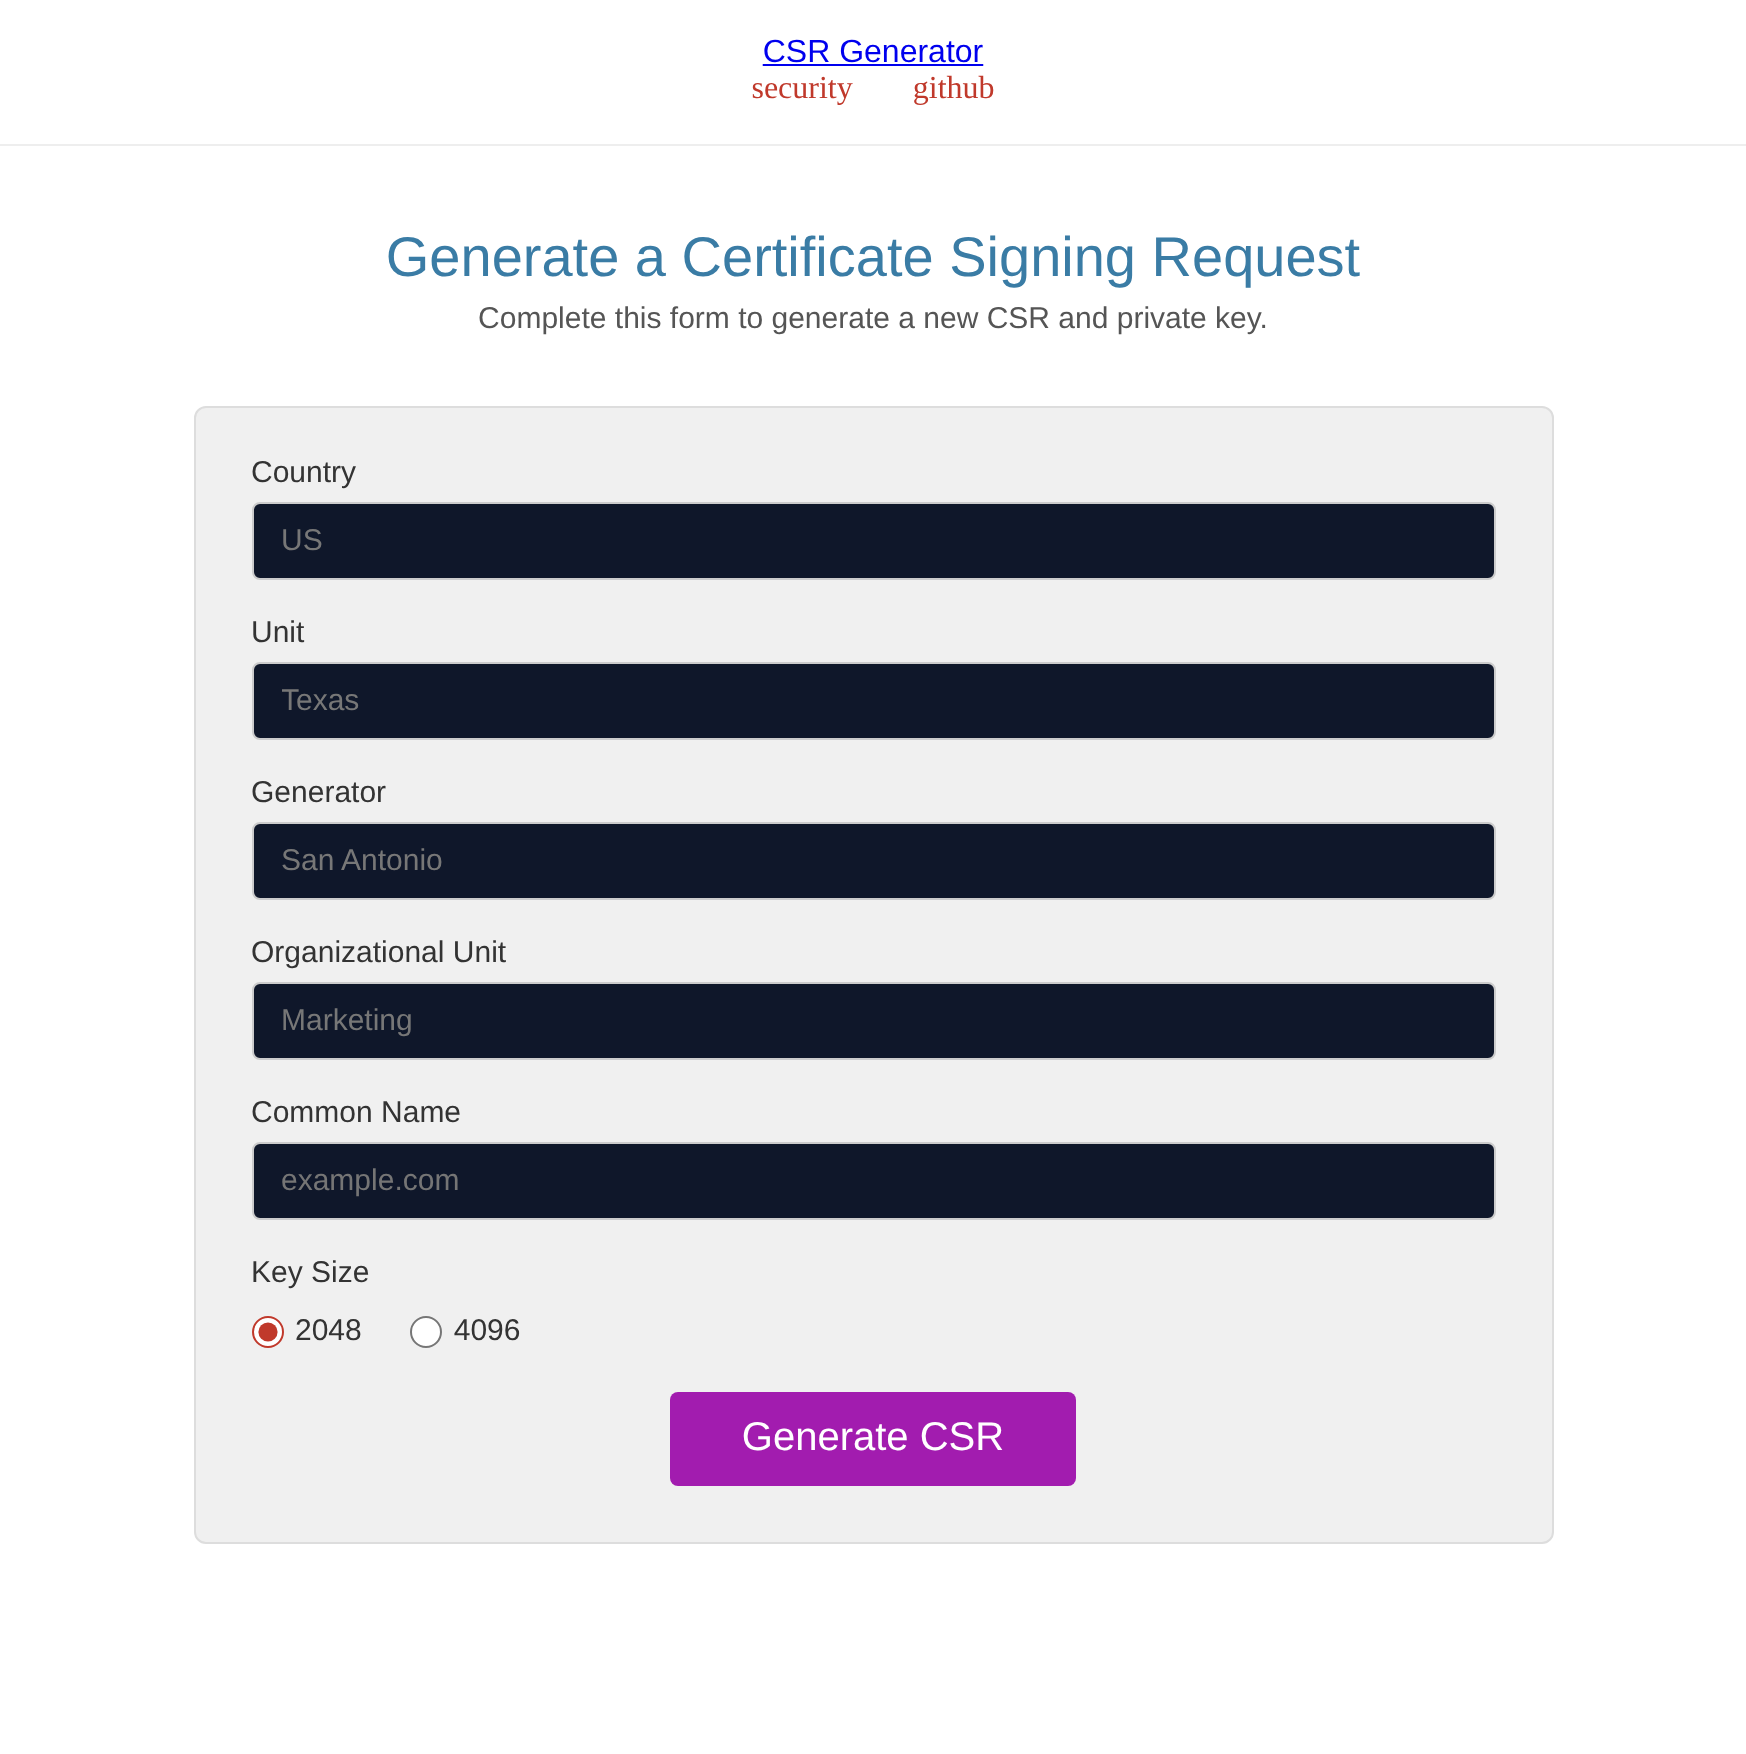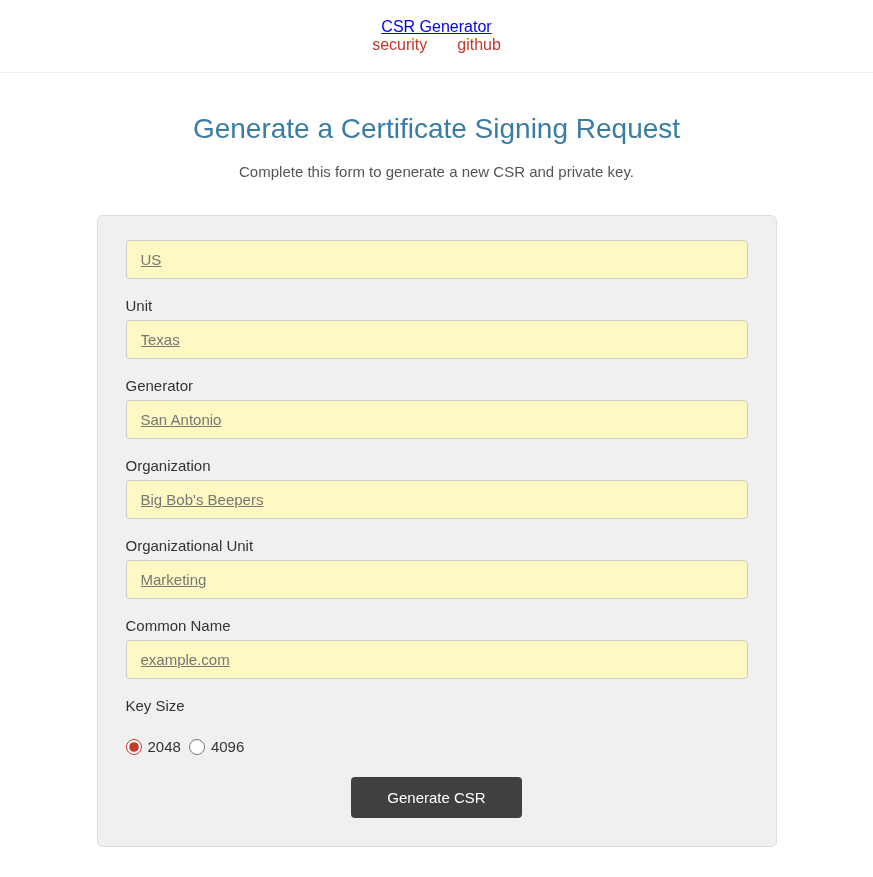--- a/index.html
+++ b/index.html
@@ -21,40 +21,41 @@
       align-items: center;
       justify-content: space-between;
       padding: 18px 40px;
       border-bottom: 1px solid #eee;
       flex-direction: column;
     }
 
     .header-nav {
       display: flex;
       gap: 30px;
+      font-family: Liberation Serif, serif;
     }
 
     .header-nav a {
       color: #c0392b;
       text-decoration: none;
       font-size: 16px;
     }
 
     .main-content {
       display: flex;
       flex-direction: column;
       align-items: center;
       padding: 40px 20px;
     }
 
     .page-title {
       font-size: 28px;
       color: #3a7ca5;
       font-weight: normal;
-      margin-bottom: 18px;
+      margin-bottom: 6px;
       text-align: center;
     }
 
     .page-subtitle {
       font-size: 15px;
       color: #555;
       margin-bottom: 35px;
       text-align: right;
     }
 
@@ -77,39 +78,38 @@
       margin-bottom: 6px;
     }
 
     .form-input {
       width: 100%;
       padding: 10px 14px;
       border: 1px solid #ccc;
       border-radius: 4px;
       font-size: 15px;
       color: #777;
-      background: #fef9c3;
+      background: #0f172a;
       outline: none;
-      text-decoration: underline;
     }
 
     .key-size-group {
       margin-bottom: 22px;
     }
 
     .key-size-label {
       display: block;
       font-size: 15px;
       color: #333;
-      margin-bottom: 24px;
+      margin-bottom: 12px;
     }
 
     .radio-group {
       display: flex;
-      gap: 8px;
+      gap: 24px;
     }
 
     .radio-item {
       display: flex;
       align-items: center;
       gap: 6px;
       font-size: 15px;
       color: #333;
       cursor: pointer;
     }
@@ -121,26 +121,26 @@
       cursor: pointer;
     }
 
     .generate-btn-wrapper {
       display: flex;
       justify-content: center;
       margin-top: 10px;
     }
 
     .generate-btn {
-      background-color: #404040;
+      background-color: #a21caf;
       color: #fff;
       border: none;
       border-radius: 4px;
       padding: 12px 36px;
-      font-size: 15px;
+      font-size: 20px;
       cursor: pointer;
       font-weight: normal;
     }
   </style>
 </head>
 <body>
 
 <header>
   <a href="#">CSR Generator</a>
   <nav class="header-nav">
@@ -149,37 +149,34 @@
   </nav>
 </header>
 
 <div class="main-content">
   <h1 class="page-title">Generate a Certificate Signing Request</h1>
   <p class="page-subtitle">Complete this form to generate a new CSR and private key.</p>
 
   <div class="form-card">
 
     <div class="form-group">
+      <label class="form-label">Country</label>
       <input class="form-input" type="text" value="US" style="">
     </div>
 
     <div class="form-group">
       <label class="form-label">Unit</label>
       <input class="form-input" type="text" value="Texas" style="">
     </div>
 
     <div class="form-group">
       <label class="form-label">Generator</label>
       <input class="form-input" type="text" value="San Antonio" style="">
     </div>
 
-    <div class="form-group">
-      <label class="form-label">Organization</label>
-      <input class="form-input" type="text" value="Big Bob's Beepers" style="">
-    </div>
 
     <div class="form-group">
       <label class="form-label">Organizational Unit</label>
       <input class="form-input" type="text" value="Marketing" style="">
     </div>
 
     <div class="form-group">
       <label class="form-label">Common Name</label>
       <input class="form-input" type="text" placeholder="example.com" value="" style="">
     </div>

